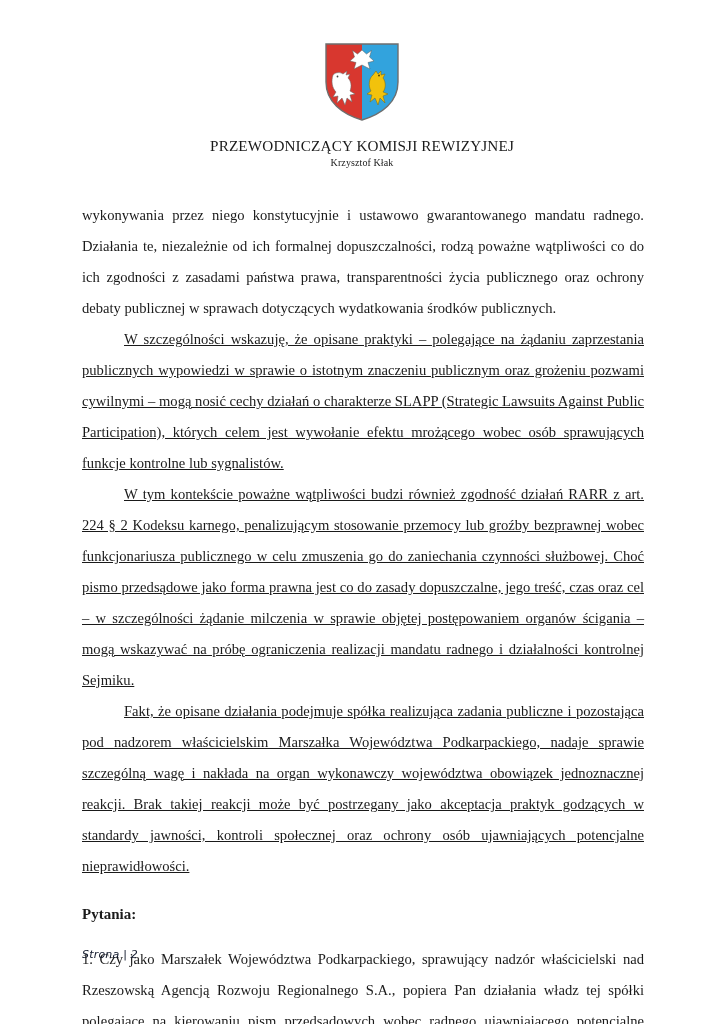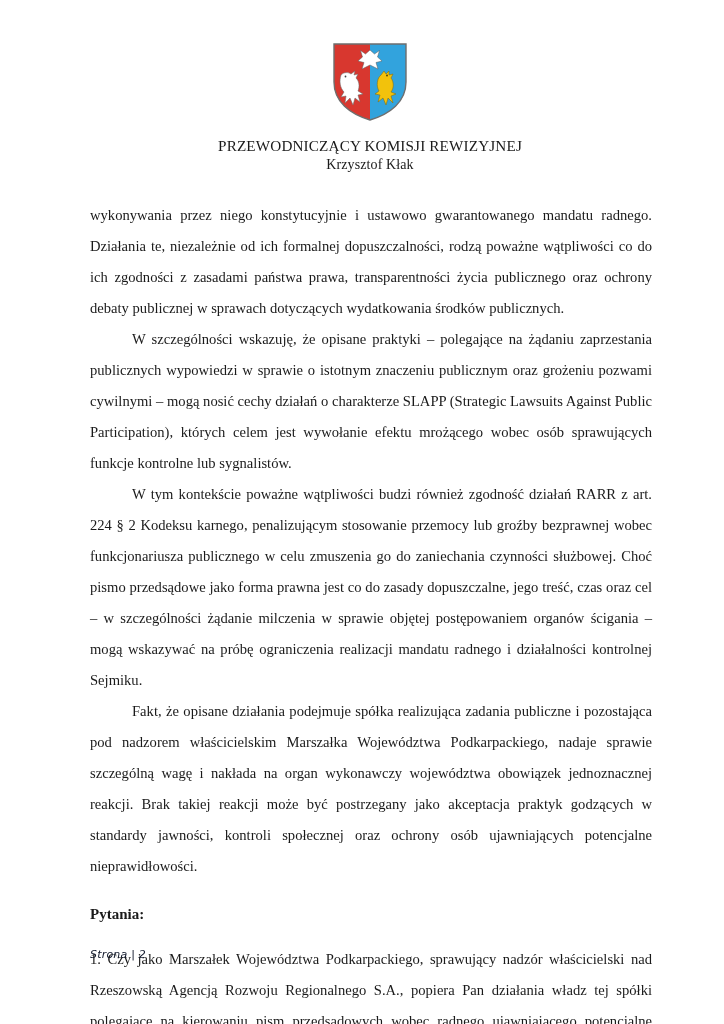--- a/index.html
+++ b/index.html
@@ -12,21 +12,20 @@
     font-family: "Liberation Serif", "DejaVu Serif", serif;
     color: #1a1a1a;
   }
   .page {
     position: relative;
     width: 668px;
     height: 1024px;
     background: #ffffff;
     overflow: hidden;
     box-sizing: border-box;
-    margin-left: 8px;
   }
 
   
   .emblem-wrap {
     position: absolute;
     top: 42px;
     left: 0;
     width: 724px;
     display: flex;
     justify-content: center;
@@ -45,41 +44,42 @@
     width: 724px;
     text-align: center;
     line-height: 1.30;
   }
   .doc-header .hline {
     font-size: 15.2px;
     letter-spacing: 0.15px;
     white-space: nowrap;
   }
   .doc-header .hname {
-    font-size: 14px;
+    font-size: 10px;
     letter-spacing: 0.1px;
   }
 
   
   .body-area {
     position: absolute;
     top: 200px;
     left: 82px;
     width: 562px;
   }
   p.para {
     margin: 0 0 0 0;
     font-size: 14.6px;
     line-height: 31px;
     text-align: justify;
     text-justify: inter-word;
     hyphens: none;
   }
   p.para.indent {
     text-indent: 42px;
+    text-decoration: underline;
   }
   .bold-head {
     font-weight: bold;
     font-size: 15px;
     line-height: 29.5px;
     margin: 0;
   }
   .gap-sm { height: 14px; }
   .gap-md { height: 18px; }
 

